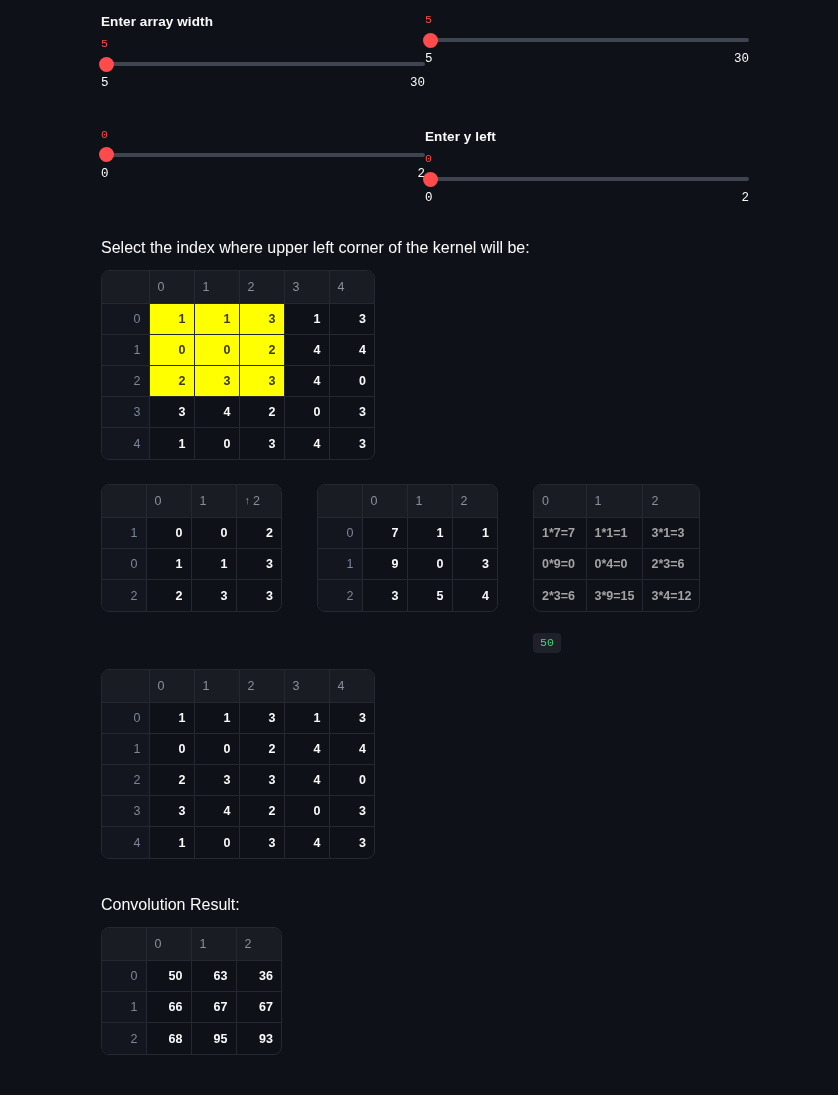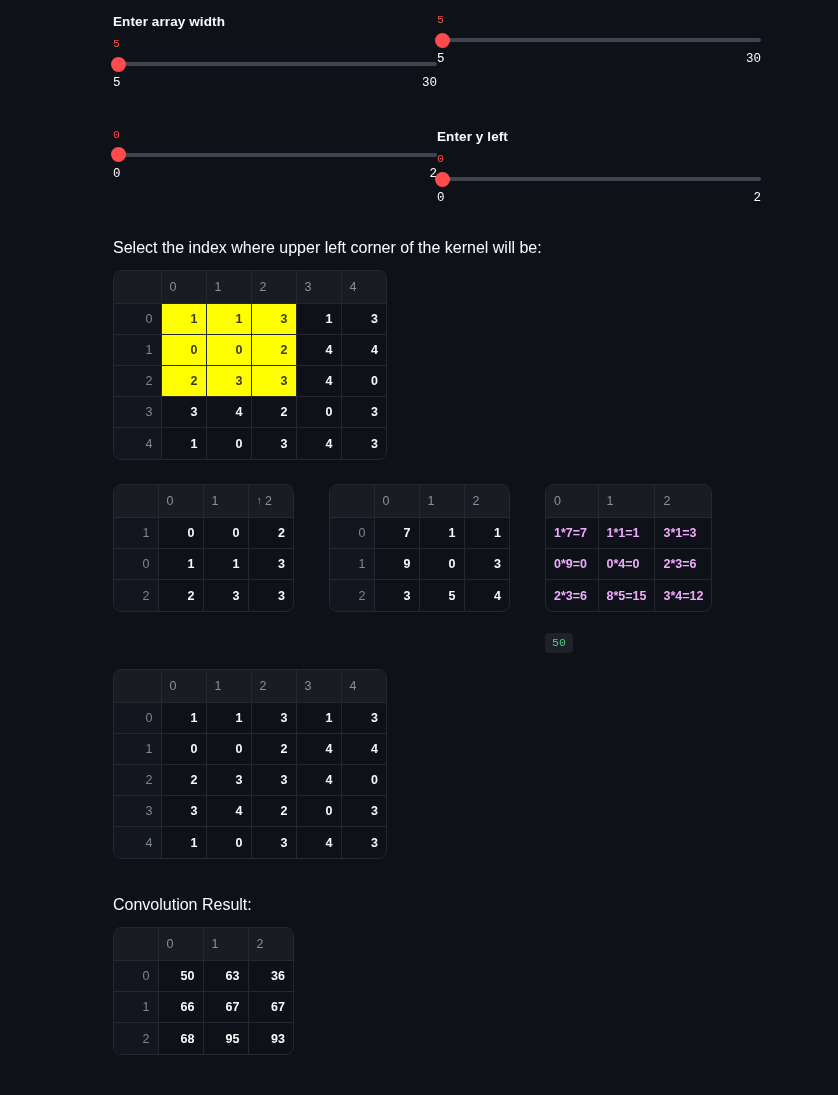--- a/index.html
+++ b/index.html
@@ -11,21 +11,21 @@
     color: #fafafa;
     font-family: "Liberation Sans", "DejaVu Sans", sans-serif;
   }
   body {
     width: 838px;
     height: 1095px;
     overflow: hidden;
     position: relative;
   }
   .app {
-    padding: 0 0 0 16px;
+    padding: 0 0 0 4px;
     width: 838px;
   }
 
   
   .slider-grid {
     display: flex;
     gap: 0px;
     padding-top: 14px;
   }
   .slider-col {
@@ -132,21 +132,21 @@
     color: #fafafa;
     text-align: right;
     font-weight: 700;
   }
   table.dftable td.val.hl {
     background: #ffff00;
     color: #3a3a10;
     font-weight: 700;
   }
   table.dftable td.expr {
-    color: #f0abfc;
+    color: #a3a3a3;
     text-align: left;
     font-weight: 700;
   }
   .sort-arrow {
     display: inline-block;
     color: #8a8f9b;
     font-size: 11px;
     margin-right: 3px;
     vertical-align: 1px;
   }
@@ -384,21 +384,21 @@
               <td class="expr w-col-expr">1*1=1</td>
               <td class="expr w-col-expr">3*1=3</td>
             </tr>
             <tr>
               <td class="expr w-col-expr">0*9=0</td>
               <td class="expr w-col-expr">0*4=0</td>
               <td class="expr w-col-expr">2*3=6</td>
             </tr>
             <tr>
               <td class="expr w-col-expr">2*3=6</td>
-              <td class="expr w-col-expr">8*5=15</td>
+              <td class="expr w-col-expr">3*9=15</td>
               <td class="expr w-col-expr">3*4=12</td>
             </tr>
           </tbody>
         </table>
     </div>
   </div>
 
   <div class="badge-wrap">
     <span class="code-badge">50</span>
   </div>

